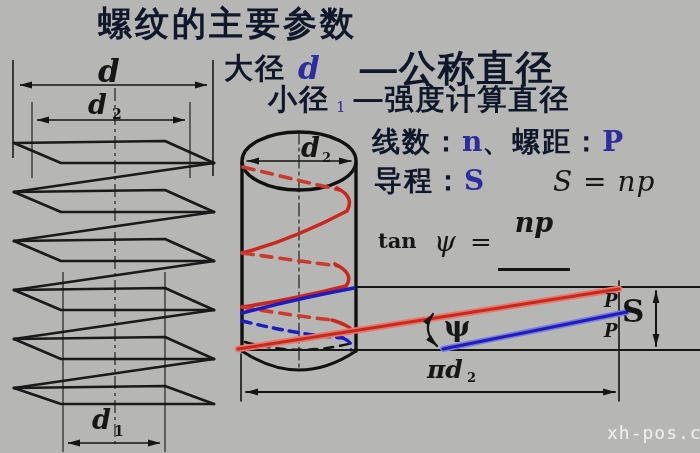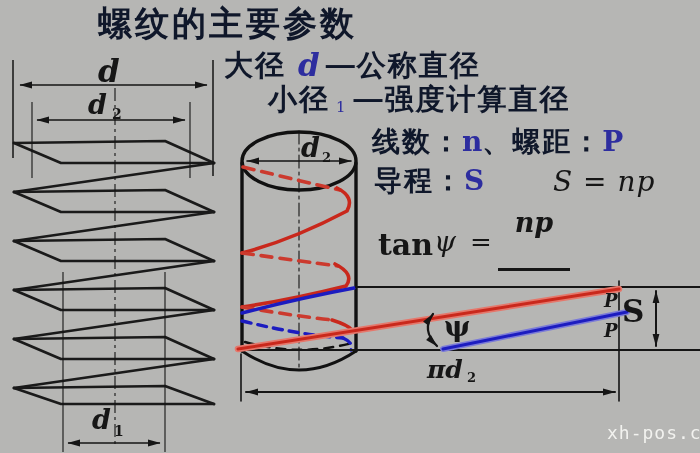--- a/index.html
+++ b/index.html
@@ -115,21 +115,21 @@
 
       <path d="M433,314 Q421,330 437,346" stroke="#151515" stroke-width="2.2" marker-start="url(#arw)" marker-end="url(#arw)"></path>
     </g>
   </svg>
 
   <div class="lbl cn" style="left:98px;top:6px;font-size:34px;letter-spacing:3px;">螺纹的主要参数</div>
 
   <div class="lbl row" style="left:224px;top:50px;">
     <span class="cn" style="font-size:29px;letter-spacing:2px;">大径</span>
     <span class="math blue" style="font-size:31px;margin:0 6px 0 12px;">d</span>
-    <span class="cn" style="font-size:29px;letter-spacing:2px;">—公称直径</span>
+    <span class="cn" style="font-size:37px;letter-spacing:2px;margin-left:34px;">—公称直径</span>
   </div>
 
   <div class="lbl row" style="left:268px;top:85px;">
     <span class="cn" style="font-size:29px;letter-spacing:2px;">小径</span>
     <span class="math blue" style="font-size:30px;margin-left:4px;"></span>
     <span class="mathn blue" style="font-size:15px;position:relative;top:8px;margin:0 8px 0 2px;">1</span>
     <span class="cn" style="font-size:29px;letter-spacing:2px;">—强度计算直径</span>
   </div>
 
   <div class="lbl row" style="left:372px;top:128px;">
@@ -138,21 +138,21 @@
     <span class="cn" style="font-size:28px;letter-spacing:2px;">、螺距：</span>
     <span class="mathn blue" style="font-size:28px;font-weight:bold;">P</span>
   </div>
 
   <div class="lbl row" style="left:374px;top:167px;">
     <span class="cn" style="font-size:28px;letter-spacing:2px;">导程：</span>
     <span class="mathn blue" style="font-size:28px;font-weight:bold;">S</span>
   </div>
   <div class="lbl math blk" style="left:553px;top:168px;font-size:28px;font-weight:normal;letter-spacing:1px;">S = np</div>
 
-  <div class="lbl mathn blk" style="left:378px;top:230px;font-size:30px;font-weight:bold;">tan</div>
+  <div class="lbl mathn blk" style="left:378px;top:230px;font-size:21px;font-weight:bold;">tan</div>
   <div class="lbl math blk" style="left:434px;top:228px;font-size:28px;font-weight:normal;">ψ</div>
   <div class="lbl mathn blk" style="left:470px;top:229px;font-size:26px;">=</div>
   <div class="frac" style="left:498px;top:207px;width:72px;">
     <span class="math blk" style="font-size:27px;">np</span>
     <span class="fracbar"></span>
   </div>
 
   <div class="lbl math blk" style="left:98px;top:56px;font-size:31px;">d</div>
   <div class="lbl math blk" style="left:88px;top:91px;font-size:27px;">d</div>
   <div class="lbl sub" style="left:112px;top:107px;font-size:14px;">2</div>

